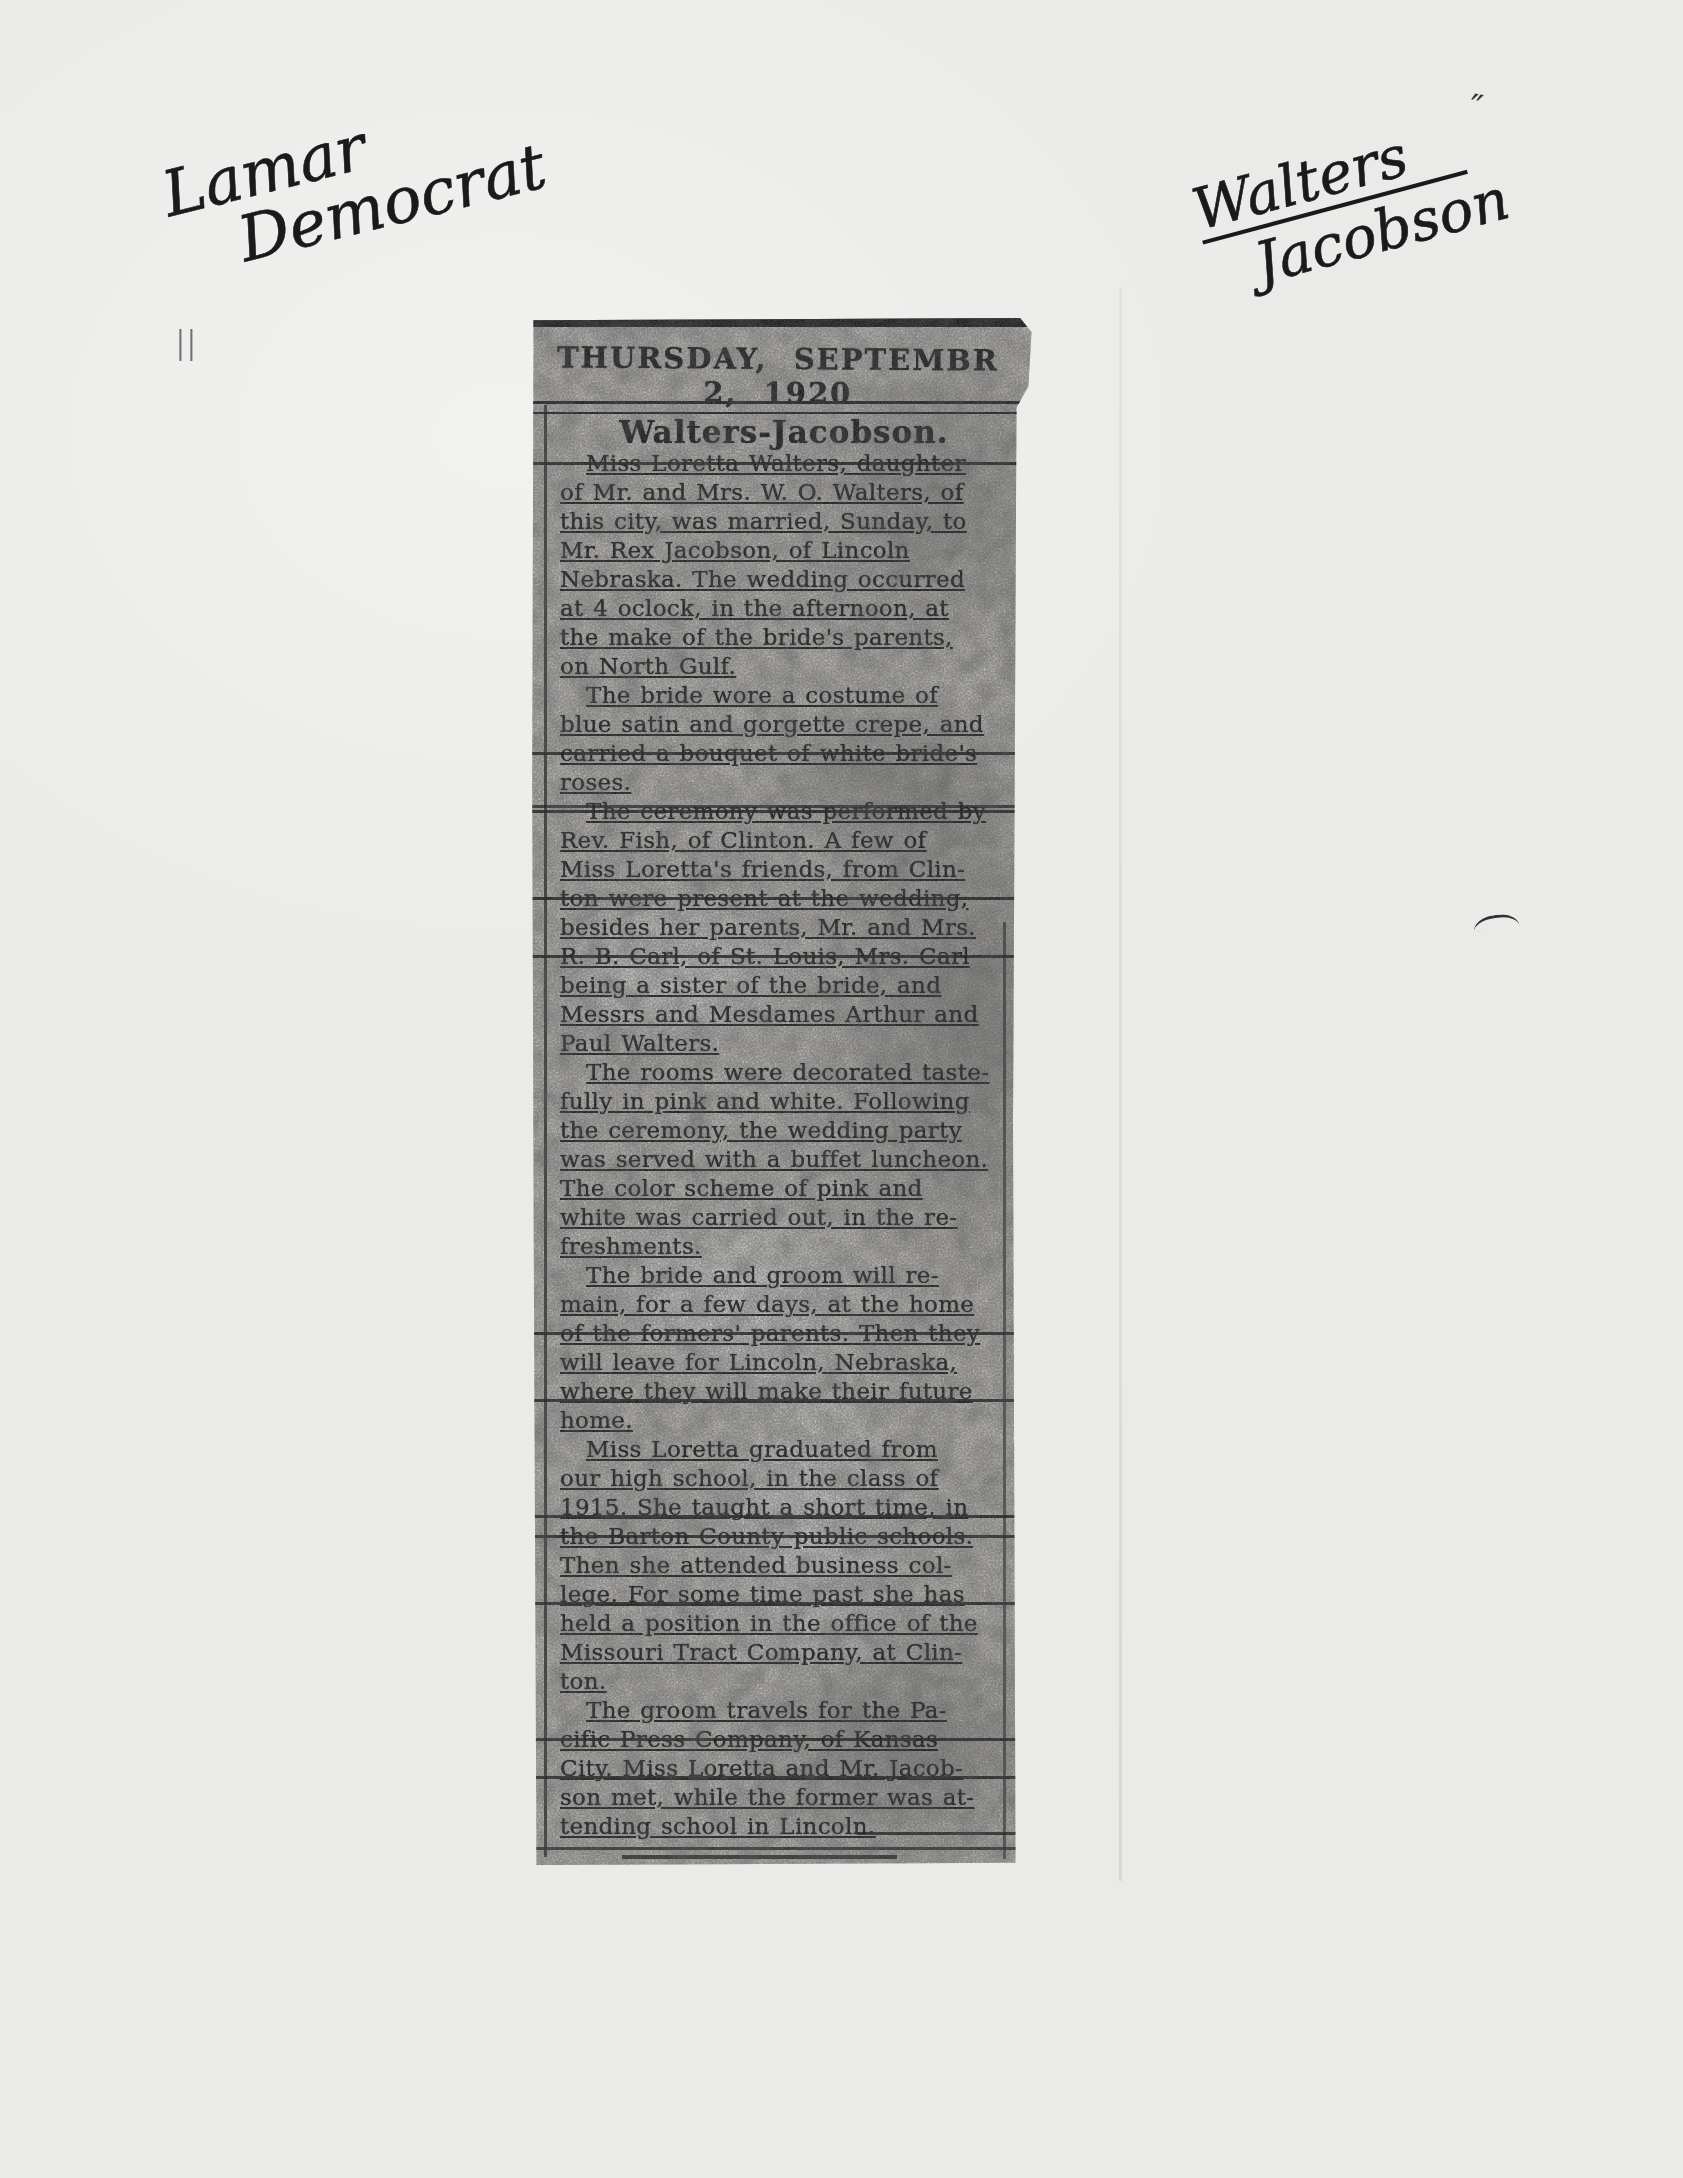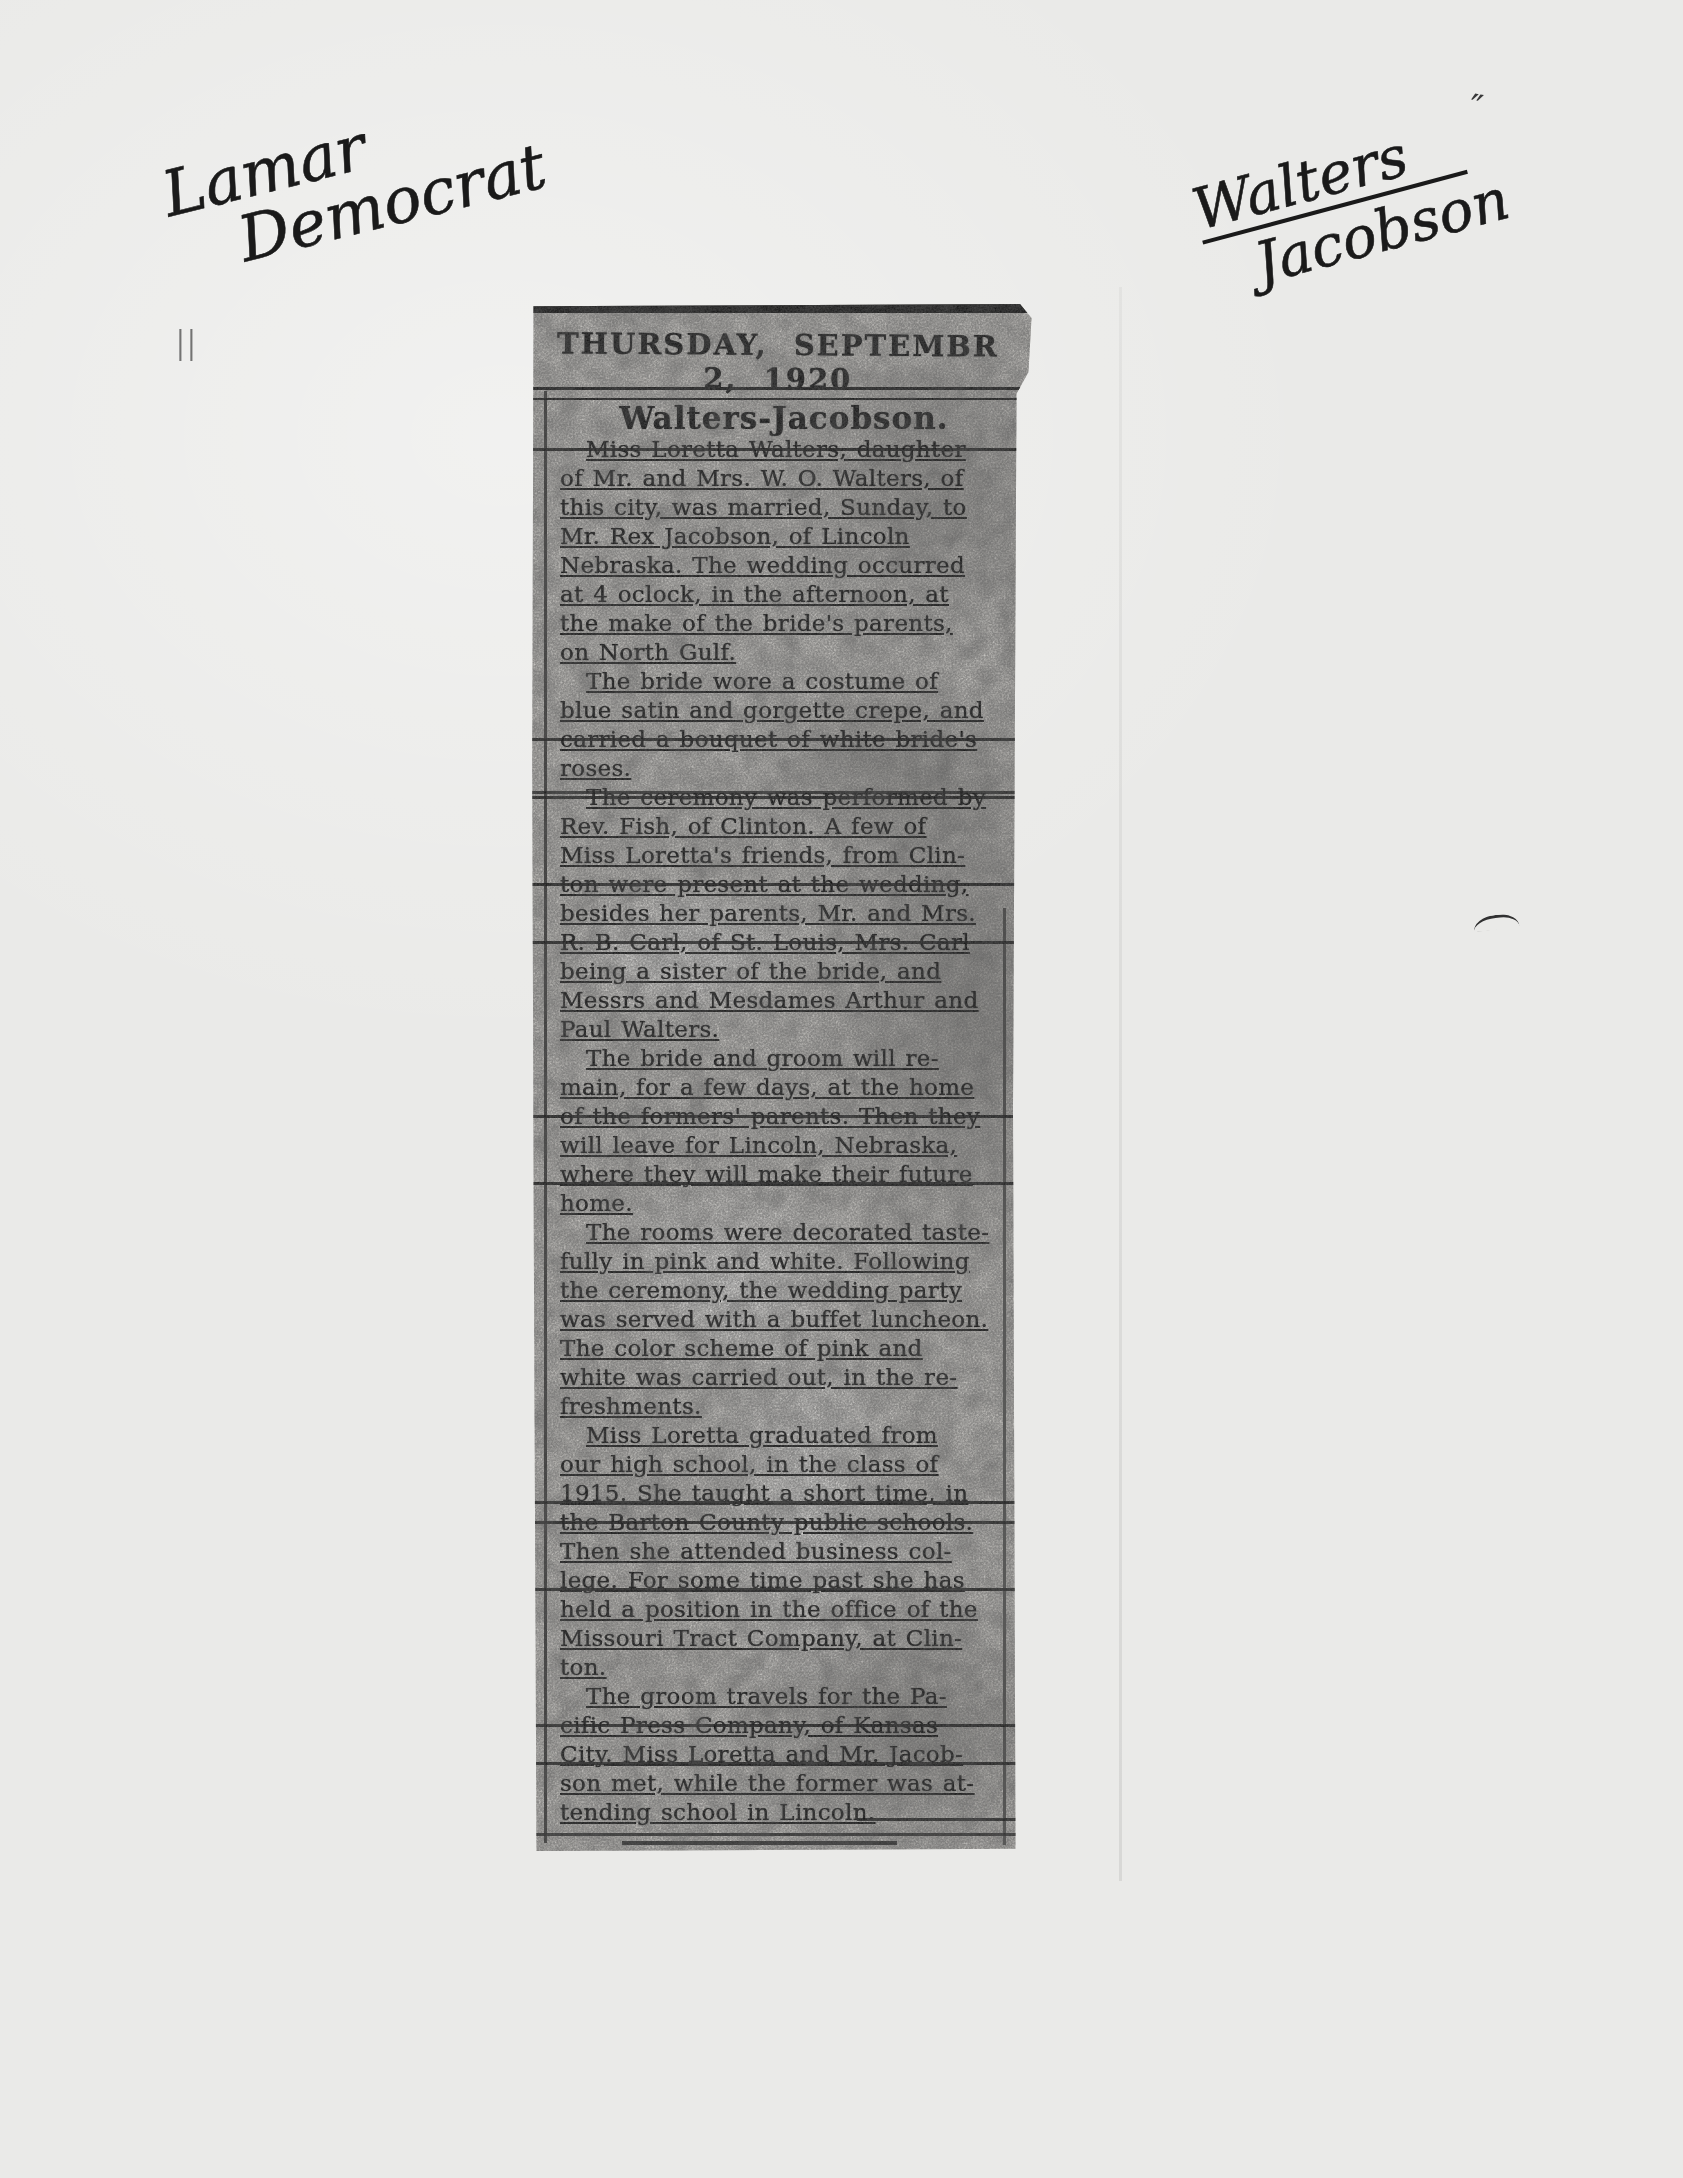--- a/index.html
+++ b/index.html
@@ -36,21 +36,21 @@
   .hw-right .l2{margin-left:46px;margin-top:4px;}
   .ditto{position:absolute;left:1469px;top:87px;font-size:36px;color:#3a3a3a;transform:rotate(10deg);font-family:"DejaVu Serif",serif;}
   .tick{position:absolute;left:176px;top:327px;font-size:26px;color:#4a4a4a;letter-spacing:-3px;transform:scaleY(1.25);opacity:.75;}
   .stray-dash{position:absolute;left:1473px;top:915px;width:46px;height:12px;
     border-top:3px solid #1e1e1e;border-radius:50% 40% 0 0/100% 90% 0 0;transform:rotate(-6deg);opacity:.9;}
   .crease{position:absolute;left:1119px;top:287px;width:3px;height:1594px;
     background:linear-gradient(rgba(0,0,0,.04),rgba(0,0,0,.08));}
 
   
   .clipping{
-    position:absolute;left:532px;top:304px;width:500px;height:1547px;
+    position:absolute;left:532px;top:318px;width:500px;height:1547px;
     background:
       radial-gradient(178px 119px at 30% 42%, rgba(255,255,255,.55), transparent 70%),
       radial-gradient(218px 158px at 40% 63%, rgba(255,255,255,.5), transparent 70%),
       radial-gradient(158px 297px at 55% 78%, rgba(255,255,255,.45), transparent 70%),
       radial-gradient(198px 139px at 72% 30%, rgba(0,0,0,.20), transparent 70%),
       radial-gradient(238px 416px at 88% 45%, rgba(0,0,0,.24), transparent 70%),
       radial-gradient(218px 238px at 82% 12%, rgba(0,0,0,.20), transparent 70%),
       radial-gradient(257px 198px at 75% 92%, rgba(0,0,0,.22), transparent 70%),
       var(--clipping-bg,#c9c7c3);
     clip-path:polygon(0.3% 0.15%, 97.6% 0%, 99.9% 0.9%, 99.3% 4.4%, 96.9% 5.8%,
@@ -155,35 +155,35 @@
             <div class="line">Rev. Fish, of Clinton.  A few of</div>
             <div class="line">Miss Loretta's friends, from Clin-</div>
             <div class="line strike">ton were present at the wedding,</div>
             <div class="line">besides her parents, Mr. and Mrs.</div>
             <div class="line strike">R. B. Carl, of St. Louis, Mrs. Carl</div>
             <div class="line">being a sister of the bride,  and</div>
             <div class="line">Messrs and Mesdames Arthur and</div>
             <div class="line">Paul Walters.</div>
           </div>
           <div class="para">
-            <div class="line first">The bride and groom  will  re-</div>
-            <div class="line">main, for a few days, at the home</div>
-            <div class="line strike">of the formers' parents. Then they</div>
-            <div class="line">will leave for Lincoln, Nebraska,</div>
-            <div class="line strike low">where they will make their future</div>
-            <div class="line">home.</div>
-          </div>
-          <div class="para">
             <div class="line first">The rooms were decorated taste-</div>
             <div class="line">fully in pink and white. Following</div>
             <div class="line">the ceremony, the wedding party</div>
             <div class="line">was served with a buffet luncheon.</div>
             <div class="line">The color scheme of  pink  and</div>
             <div class="line">white was carried out, in the re-</div>
             <div class="line">freshments.</div>
+          </div>
+          <div class="para">
+            <div class="line first">The bride and groom  will  re-</div>
+            <div class="line">main, for a few days, at the home</div>
+            <div class="line strike">of the formers' parents. Then they</div>
+            <div class="line">will leave for Lincoln, Nebraska,</div>
+            <div class="line strike low">where they will make their future</div>
+            <div class="line">home.</div>
           </div>
           <div class="para">
             <div class="line first">Miss Loretta graduated   from</div>
             <div class="line">our high school, in the class  of</div>
             <div class="line strike low">1915. She taught a short time,  in</div>
             <div class="line strike">the Barton County public schools.</div>
             <div class="line">Then she attended business  col-</div>
             <div class="line strike low">lege.  For some time past she has</div>
             <div class="line">held a position in the office of the</div>
             <div class="line">Missouri Tract Company, at Clin-</div>

